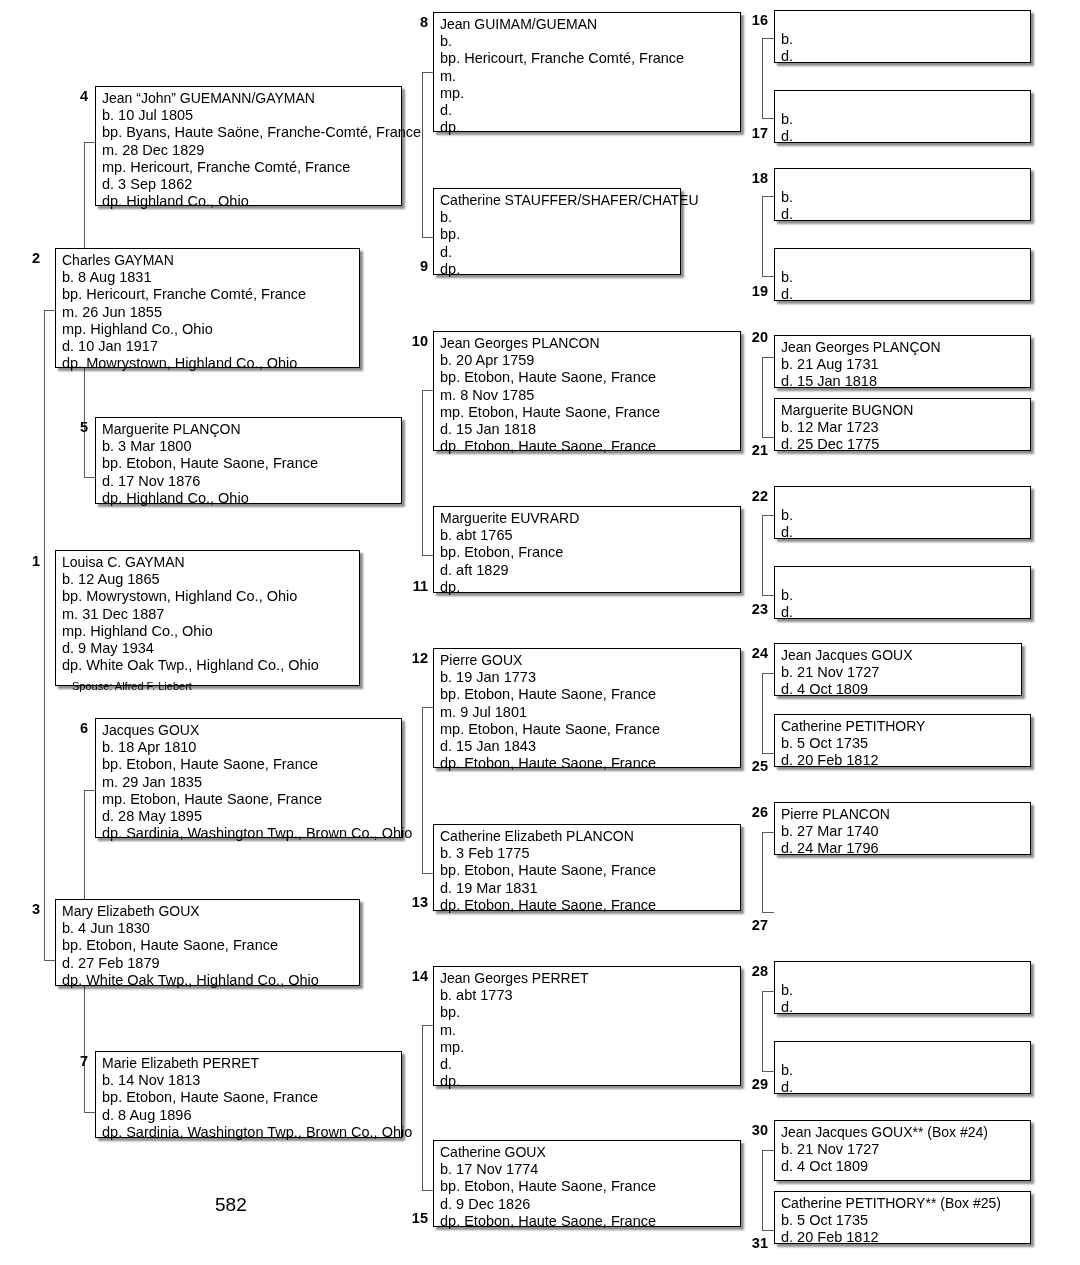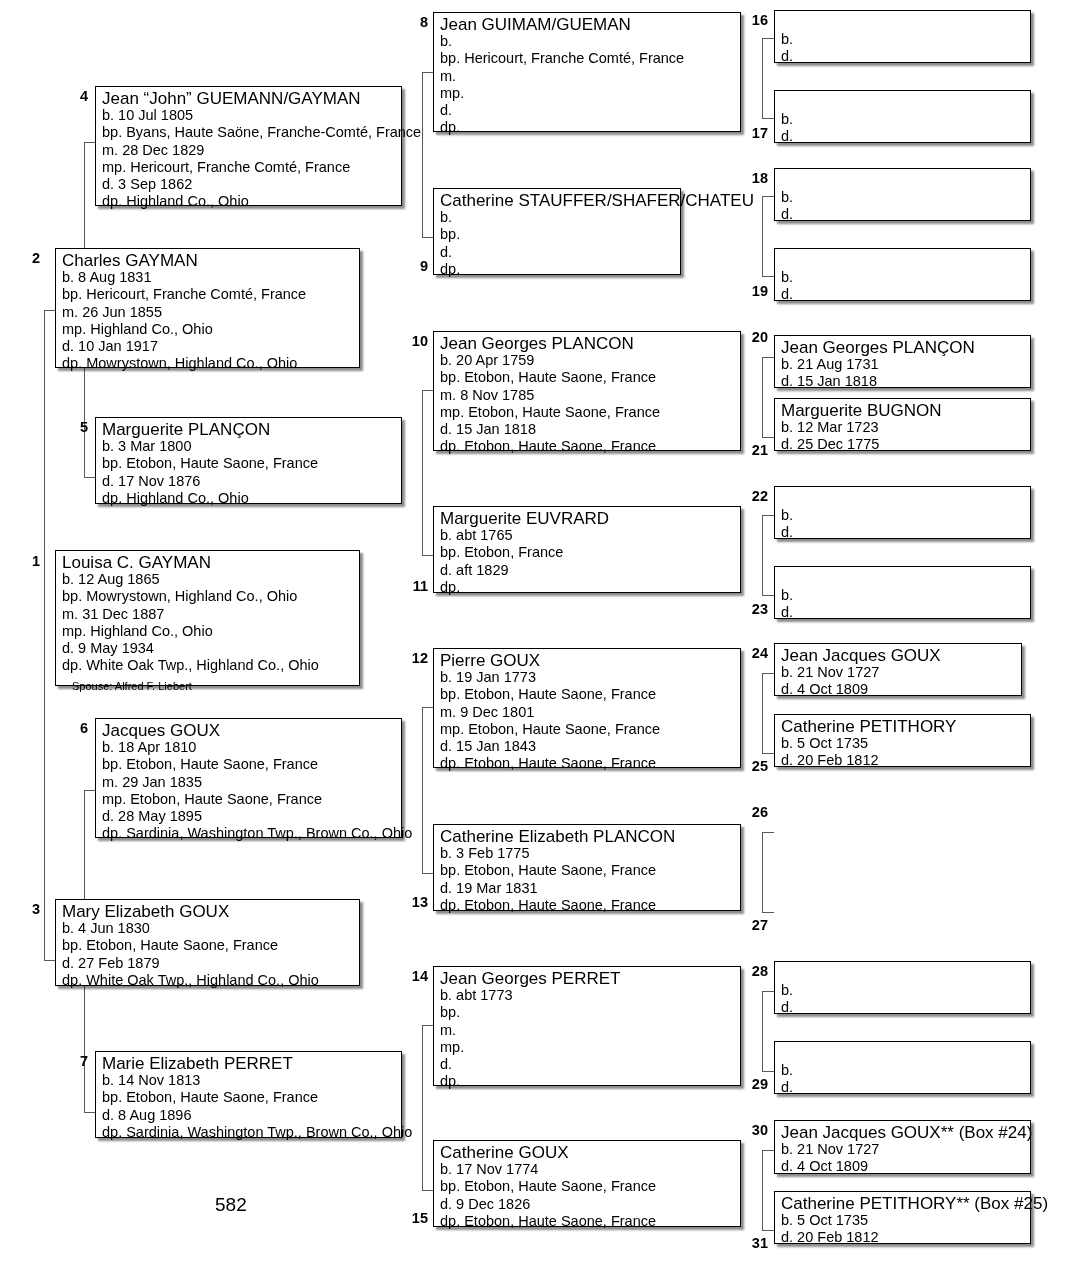--- a/index.html
+++ b/index.html
@@ -24,21 +24,21 @@
     box-sizing: border-box;
     box-shadow: 3px 3px 2px rgba(0,0,0,0.45);
     padding: 3px 5px 3px 6px;
   }
   .box .line {
     font-size: 14.5px;
     line-height: 17.2px;
     white-space: nowrap;
   }
   .box .name {
-    font-size: 17px;
+    font-size: 14px;
     line-height: 17.2px;
     white-space: nowrap;
   }
   .idx {
     position: absolute;
     font-size: 14.5px;
     font-weight: bold;
     line-height: 17.2px;
     text-align: right;
   }
@@ -236,21 +236,21 @@
     <div class="line">bp. Etobon, France</div>
     <div class="line">d. aft 1829</div>
     <div class="line">dp.</div>
   </div>
 
   <div class="idx" style="left:404px; top:650px; width:24px;">12</div>
   <div class="box" style="left:433px; top:648px; width:308px; height:120px;">
     <div class="name">Pierre GOUX</div>
     <div class="line">b. 19 Jan 1773</div>
     <div class="line">bp. Etobon, Haute Saone, France</div>
-    <div class="line">m. 9 Dec 1801</div>
+    <div class="line">m. 9 Jul 1801</div>
     <div class="line">mp. Etobon, Haute Saone, France</div>
     <div class="line">d. 15 Jan 1843</div>
     <div class="line">dp. Etobon, Haute Saone, France</div>
   </div>
 
   <div class="idx" style="left:404px; top:894px; width:24px;">13</div>
   <div class="box" style="left:433px; top:824px; width:308px; height:87px;">
     <div class="name">Catherine Elizabeth PLANCON</div>
     <div class="line">b. 3 Feb 1775</div>
     <div class="line">bp. Etobon, Haute Saone, France</div>
@@ -342,39 +342,44 @@
   </div>
 
   <div class="idx" style="left:744px; top:758px; width:24px;">25</div>
   <div class="box" style="left:774px; top:714px; width:257px; height:53px;">
     <div class="name">Catherine PETITHORY</div>
     <div class="line">b. 5 Oct 1735</div>
     <div class="line">d. 20 Feb 1812</div>
   </div>
 
   <div class="idx" style="left:744px; top:804px; width:24px;">26</div>
+  <div class="box" style="left:774px; top:802px; width:257px; height:53px;">
+    <div class="name">Pierre PLANCON</div>
+    <div class="line">b. 27 Mar 1740</div>
+    <div class="line">d. 24 Mar 1796</div>
+  </div>
 
   <div class="idx" style="left:744px; top:917px; width:24px;">27</div>
 
   <div class="idx" style="left:744px; top:963px; width:24px;">28</div>
   <div class="box" style="left:774px; top:961px; width:257px; height:53px;">
     <div class="name">&nbsp;</div>
     <div class="line">b.</div>
     <div class="line">d.</div>
   </div>
 
   <div class="idx" style="left:744px; top:1076px; width:24px;">29</div>
   <div class="box" style="left:774px; top:1041px; width:257px; height:53px;">
     <div class="name">&nbsp;</div>
     <div class="line">b.</div>
     <div class="line">d.</div>
   </div>
 
   <div class="idx" style="left:744px; top:1122px; width:24px;">30</div>
-  <div class="box" style="left:774px; top:1120px; width:257px; height:54px;">
+  <div class="box" style="left:774px; top:1120px; width:257px; height:61px;">
     <div class="name">Jean Jacques GOUX** (Box #24)</div>
     <div class="line">b. 21 Nov 1727</div>
     <div class="line">d. 4 Oct 1809</div>
   </div>
 
   <div class="idx" style="left:744px; top:1235px; width:24px;">31</div>
   <div class="box" style="left:774px; top:1191px; width:257px; height:53px;">
     <div class="name">Catherine PETITHORY** (Box #25)</div>
     <div class="line">b. 5 Oct 1735</div>
     <div class="line">d. 20 Feb 1812</div>

